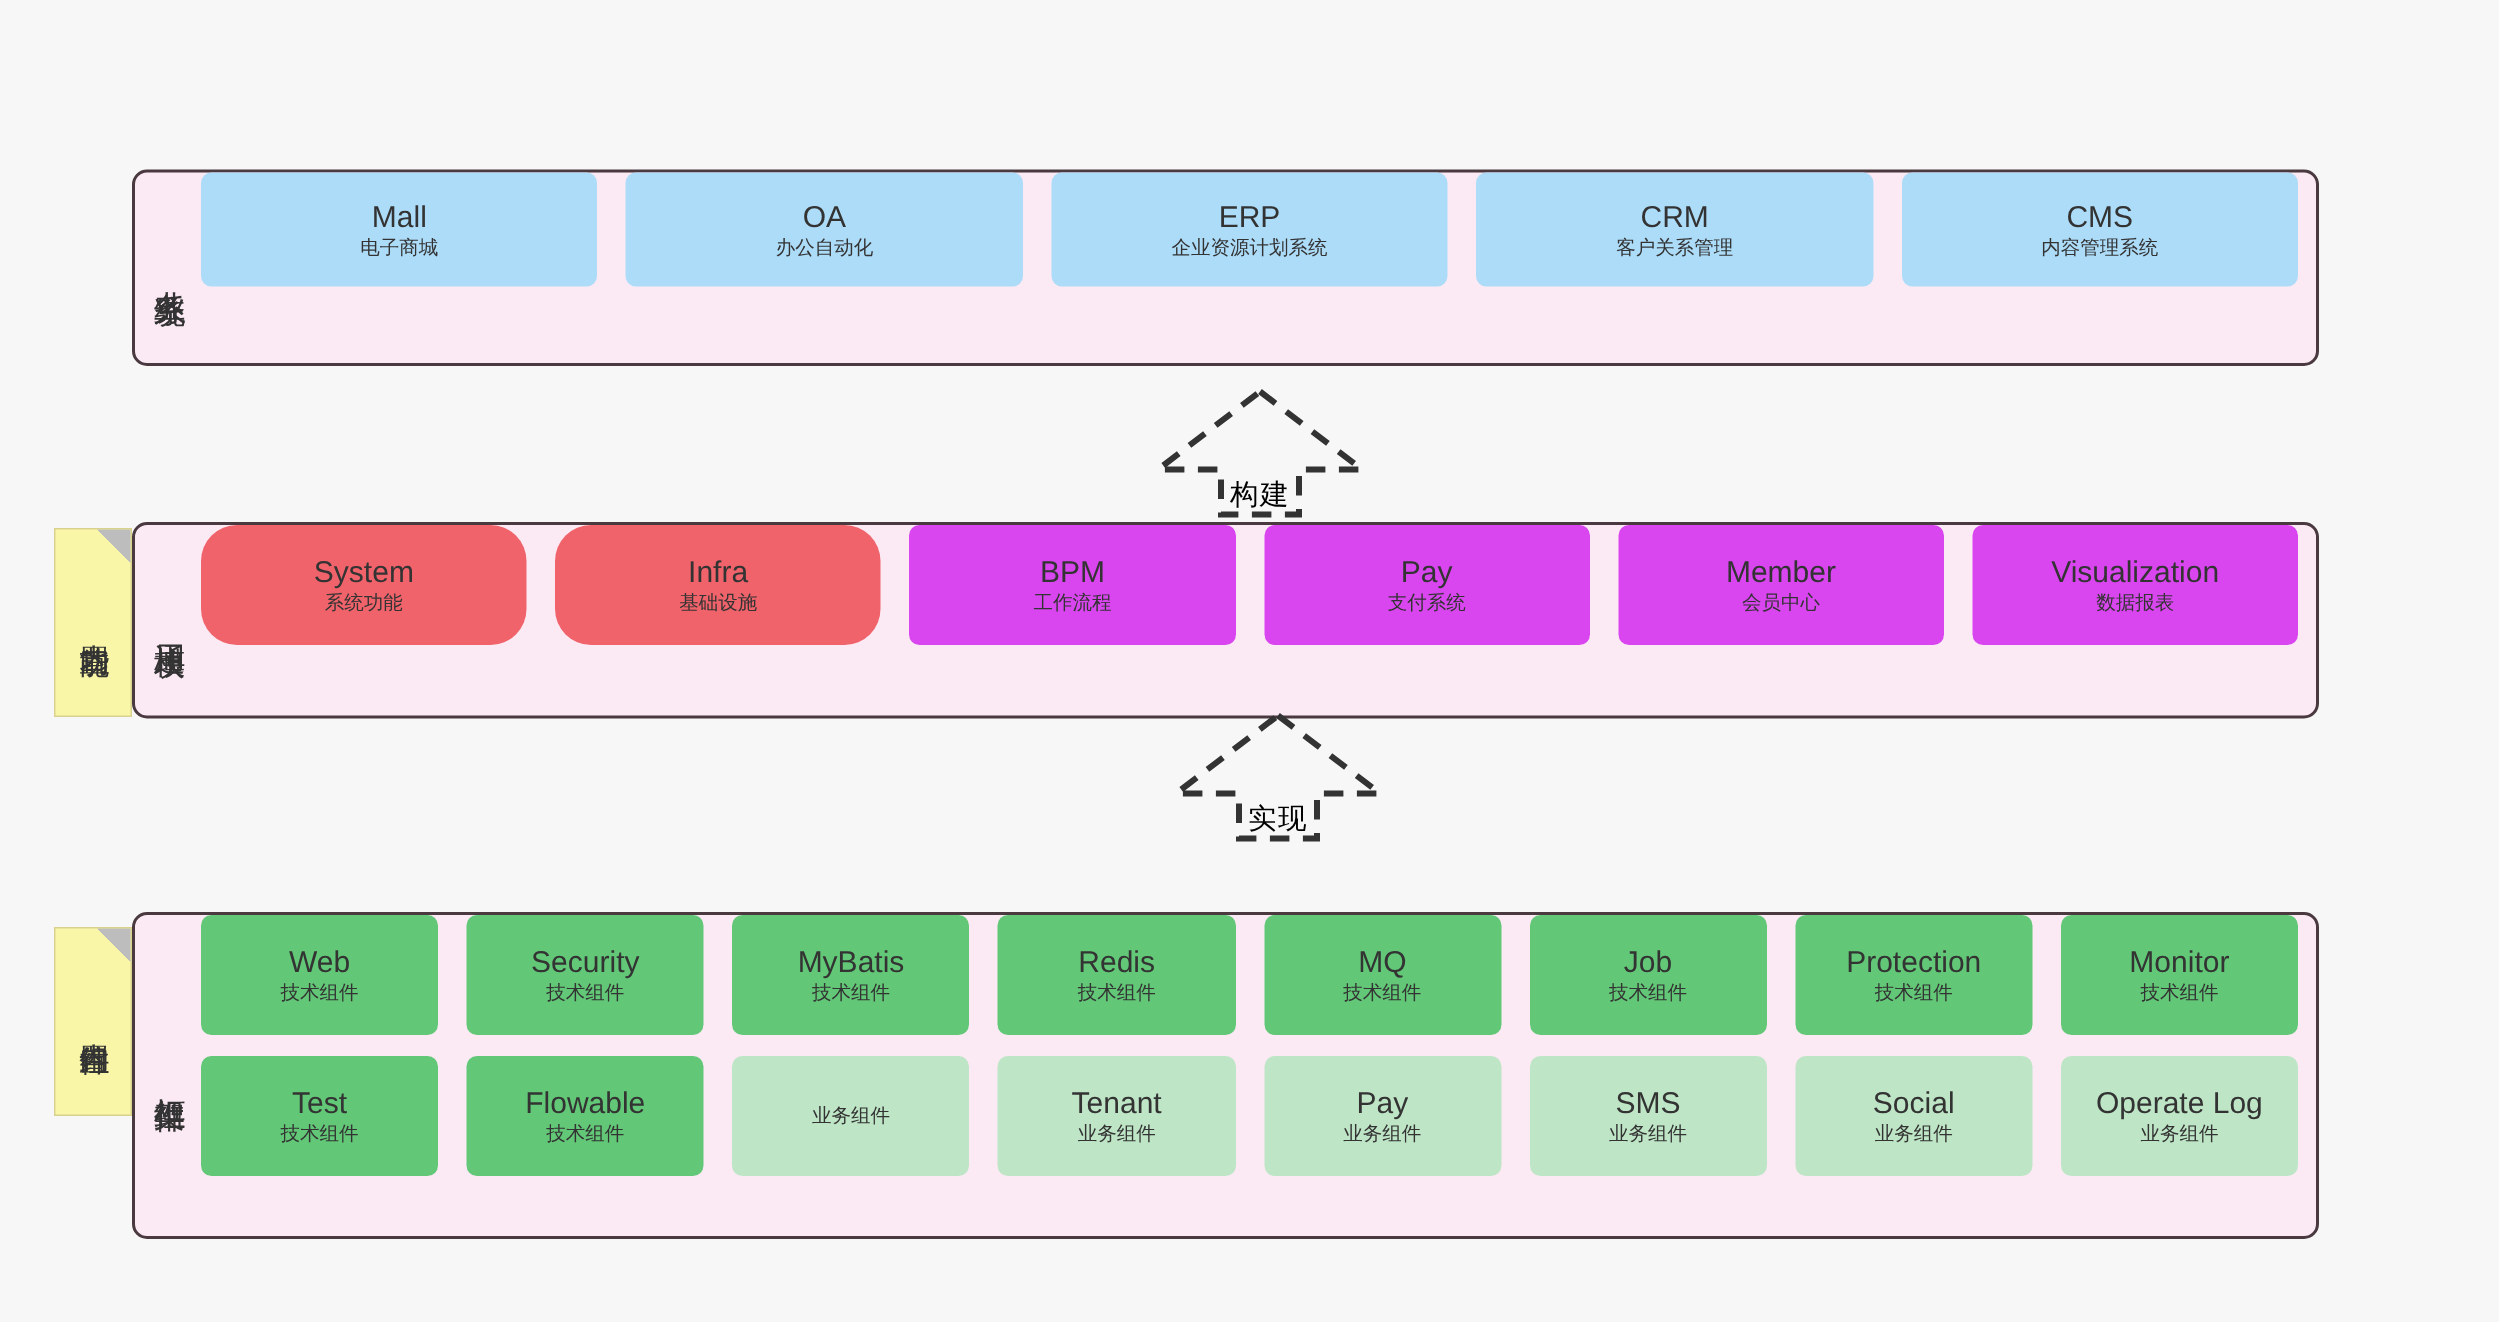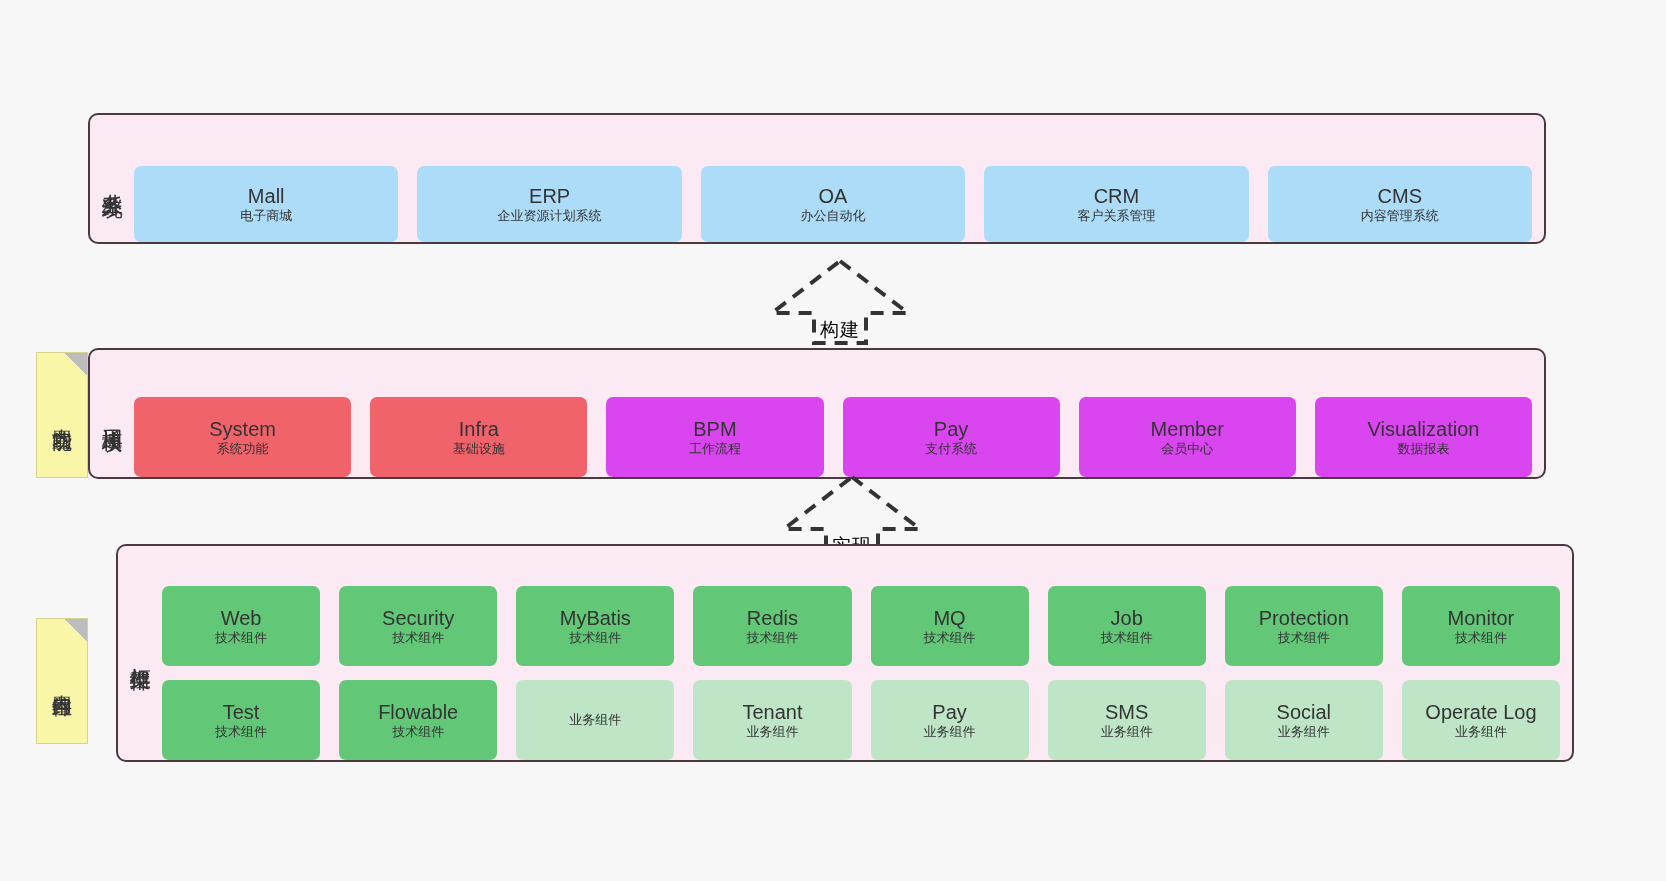--- a/index.html
+++ b/index.html
@@ -37,21 +37,21 @@
     color: #333333;
     writing-mode: vertical-rl;
     text-orientation: upright;
     letter-spacing: 1px;
     user-select: none;
   }
   .layer-body {
     flex: 1 1 auto;
     display: flex;
     flex-direction: column;
-    justify-content: flex-end;
+    justify-content: flex-start;
     padding: 0 12px 0 0;
     gap: 14px;
   }
   .row {
     display: flex;
     gap: 19px;
     align-items: stretch;
   }
   .cell {
     flex: 1 1 0;
@@ -69,25 +69,25 @@
   .cell .cn { font-size: 13px; }
 
   
   #layer-business { left: 88px; top: 113px; width: 1458px; height: 131px; }
   #layer-business .row { height: 76px; }
   .c-blue { background: #ADDCF9; }
 
   
   #layer-modules { left: 88px; top: 348px; width: 1458px; height: 131px; }
   #layer-modules .row { height: 80px; }
-  .c-red  { background: #F0636B; }
+  .c-red  { background: #F0636B; border-radius: 24px; }
   .c-pink { background: #d946ef; }
 
   
-  #layer-framework { left: 88px; top: 544px; width: 1458px; height: 218px; margin-left: 28px; }
+  #layer-framework { left: 88px; top: 608px; width: 1458px; height: 218px; }
   #layer-framework .row { height: 80px; }
   .c-green  { background: #62C877; }
   .c-lgreen { background: #BEE6C6; }
 
   
   .note {
     position: absolute;
     width: 52px;
     background: #FAF6A8;
     border: 1px solid #d9d28f;
@@ -138,26 +138,26 @@
 
 <div class="layer" id="layer-business">
   <div class="layer-title">业务系统</div>
   <div class="layer-body">
     <div class="row">
       <div class="cell c-blue">
         <span class="en">Mall</span>
         <span class="cn">电子商城</span>
       </div>
       <div class="cell c-blue">
+        <span class="en">OA</span>
+        <span class="cn">办公自动化</span>
+      </div>
+      <div class="cell c-blue">
         <span class="en">ERP</span>
         <span class="cn">企业资源计划系统</span>
-      </div>
-      <div class="cell c-blue">
-        <span class="en">OA</span>
-        <span class="cn">办公自动化</span>
       </div>
       <div class="cell c-blue">
         <span class="en">CRM</span>
         <span class="cn">客户关系管理</span>
       </div>
       <div class="cell c-blue">
         <span class="en">CMS</span>
         <span class="cn">内容管理系统</span>
       </div>
     </div>

